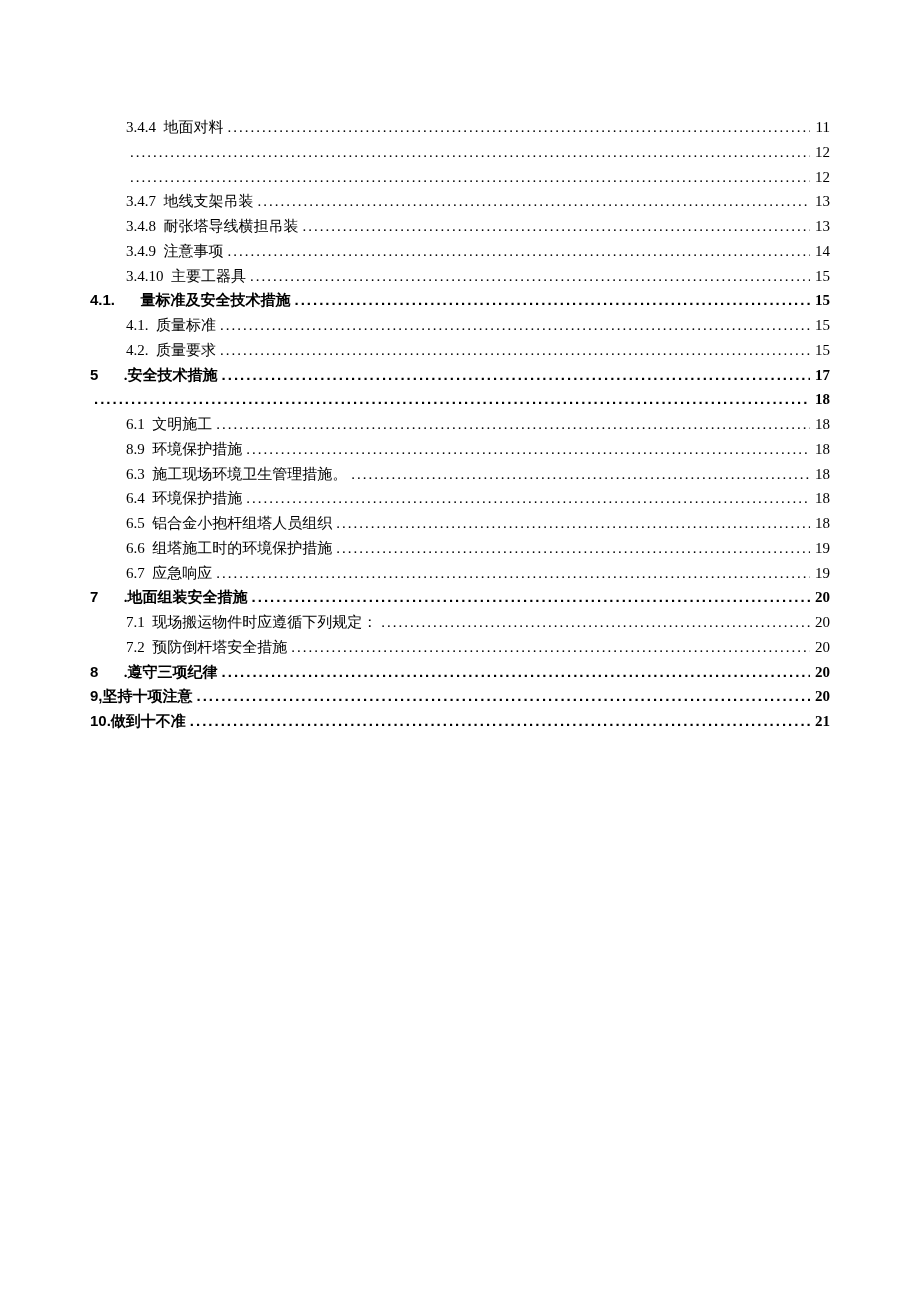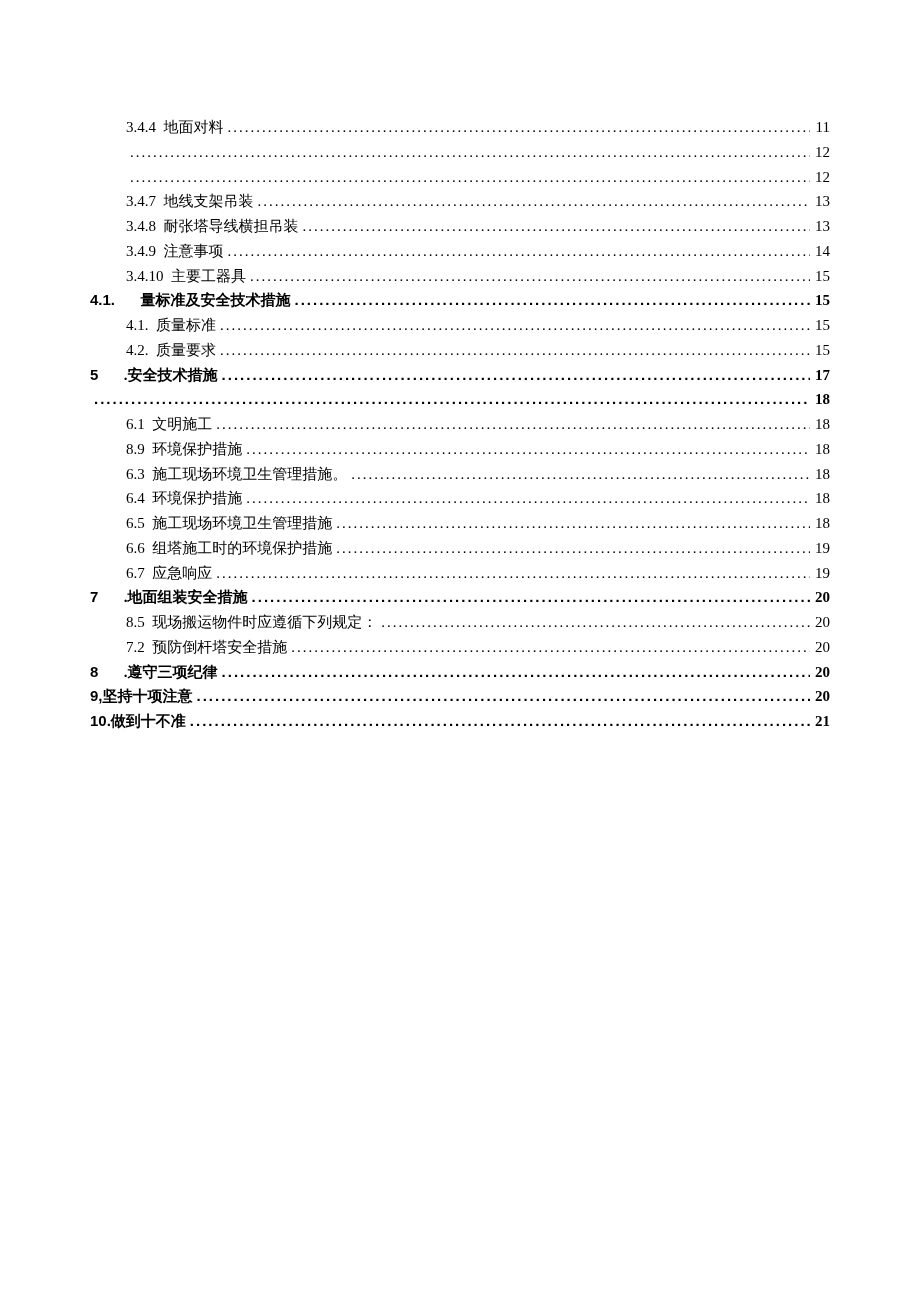--- a/index.html
+++ b/index.html
@@ -149,41 +149,41 @@
       <span class="label"><span class="num-prefix">6.3</span><span class="sp"></span><span class="cn-num">施工现场环境卫生管理措施。</span></span>
       <span class="leader"></span>
       <span class="page">18</span>
     </div>
     <div class="toc-entry indent-1">
       <span class="label"><span class="num-prefix">6.4</span><span class="sp"></span><span class="cn-num">环境保护措施</span></span>
       <span class="leader"></span>
       <span class="page">18</span>
     </div>
     <div class="toc-entry indent-1">
-      <span class="label"><span class="num-prefix">6.5</span><span class="sp"></span><span class="cn-num">施工现场环境卫生管理措施</span></span>
+      <span class="label"><span class="num-prefix">6.5</span><span class="sp"></span><span class="cn-num">铝合金小抱杆组塔人员组织</span></span>
       <span class="leader"></span>
       <span class="page">18</span>
     </div>
     <div class="toc-entry indent-1">
       <span class="label"><span class="num-prefix">6.6</span><span class="sp"></span><span class="cn-num">组塔施工时的环境保护措施</span></span>
       <span class="leader"></span>
       <span class="page">19</span>
     </div>
     <div class="toc-entry indent-1">
       <span class="label"><span class="num-prefix">6.7</span><span class="sp"></span><span class="cn-num">应急响应</span></span>
       <span class="leader"></span>
       <span class="page">19</span>
     </div>
     <div class="toc-entry indent-0 bold">
       <span class="label"><span class="num-prefix">7</span><span style="display: inline-block; width: 1.7em;"></span><span class="cn-num">.地面组装安全措施</span></span>
       <span class="leader"></span>
       <span class="page">20</span>
     </div>
     <div class="toc-entry indent-1">
-      <span class="label"><span class="num-prefix">8.5</span><span class="sp"></span><span class="cn-num">现场搬运物件时应遵循下列规定：</span></span>
+      <span class="label"><span class="num-prefix">7.1</span><span class="sp"></span><span class="cn-num">现场搬运物件时应遵循下列规定：</span></span>
       <span class="leader"></span>
       <span class="page">20</span>
     </div>
     <div class="toc-entry indent-1">
       <span class="label"><span class="num-prefix">7.2</span><span class="sp"></span><span class="cn-num">预防倒杆塔安全措施</span></span>
       <span class="leader"></span>
       <span class="page">20</span>
     </div>
     <div class="toc-entry indent-0 bold">
       <span class="label"><span class="num-prefix">8</span><span style="display: inline-block; width: 1.7em;"></span><span class="cn-num">.遵守三项纪律</span></span>

